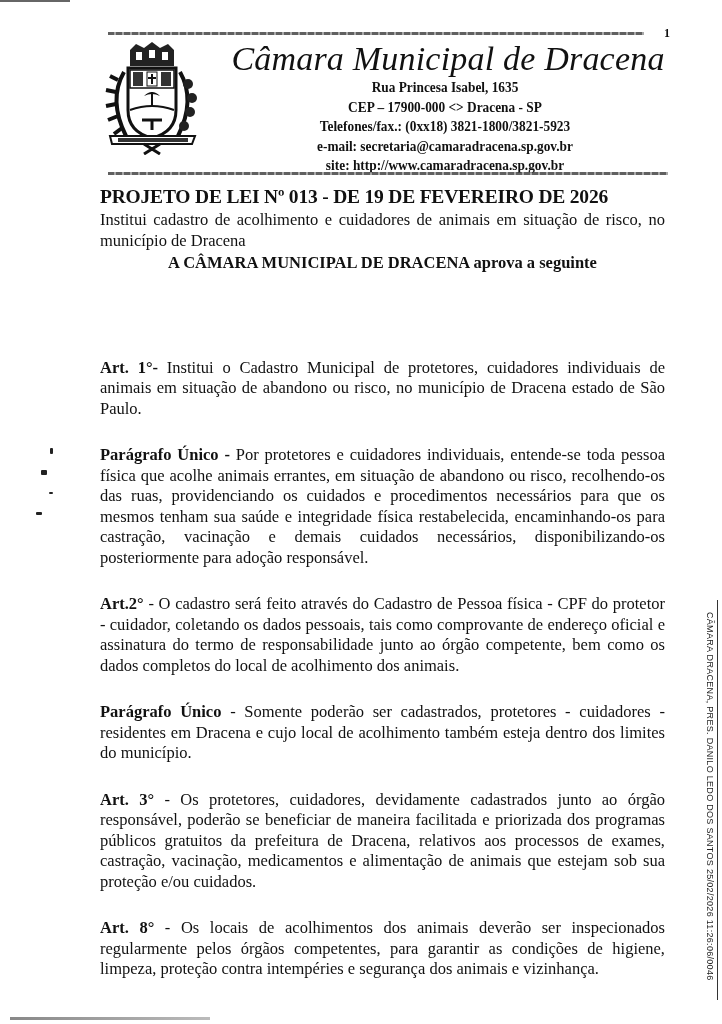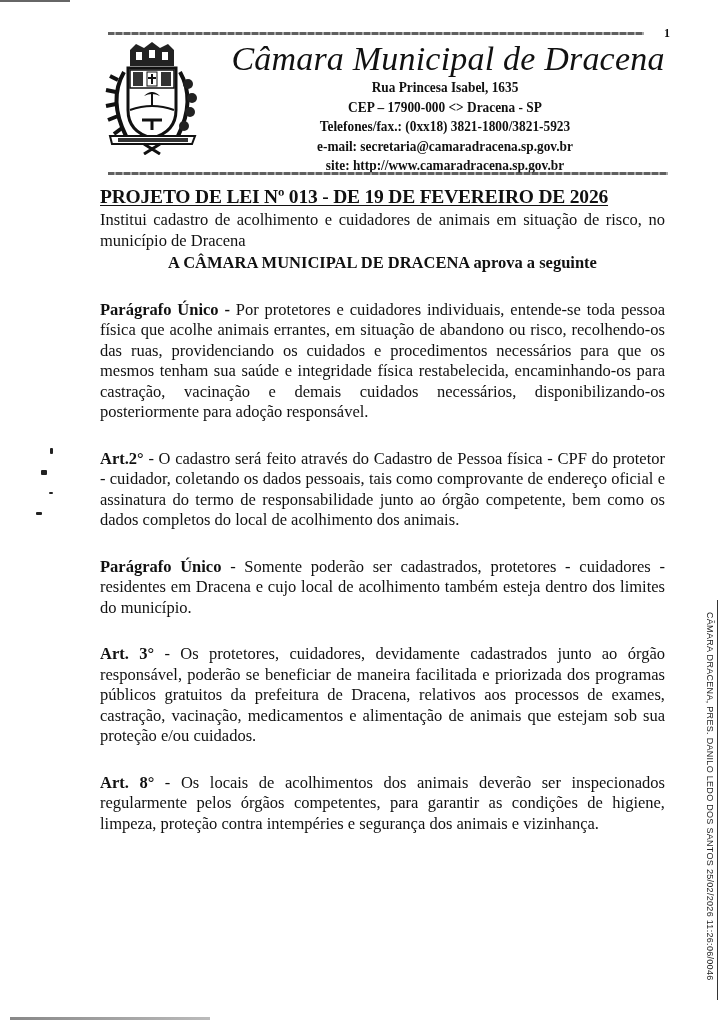--- a/index.html
+++ b/index.html
@@ -33,21 +33,21 @@
     .header-line {
       font-weight: bold; font-size: 14.5px; line-height: 19.5px;
       font-family: "Liberation Serif", serif;
       transform: scaleX(0.92);
     }
     .main {
       position: absolute; left: 100px; top: 186px; width: 565px;
       font-size: 16.5px; line-height: 20.5px;
     }
     .title {
-      font-weight: bold; font-size: 19.5px; text-decoration: underline;
+      font-weight: bold; font-size: 19.5px; 
       text-underline-offset: 2px; letter-spacing: -0.2px; white-space: nowrap;
       margin: 0; line-height: 22px;
     }
     .subtitle { text-align: justify; margin-top: 2px; }
     .preamble { text-align: center; margin-top: 2px; font-weight: bold; }
     .lei { text-align: center; margin-top: 17px; }
     .article { text-align: justify; margin: 0; }
     .art1 { margin-top: 84px; }
     .spacer { margin-top: 26px; }
     .art-label { font-weight: bold; }
@@ -118,20 +118,23 @@
   <div class="header-line">site: http://www.camaradracena.sp.gov.br</div>
 </div>
 
 <div class="rule bottom"></div>
 
 <div class="main">
   <h1 class="title">PROJETO DE LEI Nº 013  -  DE  19 DE FEVEREIRO DE 2026</h1>
   <div class="subtitle">Institui cadastro de acolhimento e cuidadores de animais em situação de risco, no município de Dracena</div>
   <div class="preamble">A CÂMARA MUNICIPAL DE DRACENA aprova a seguinte</div>
 
+  <p class="article art1">
+    <span class="art-label">Art. 1°-</span><span> Institui o Cadastro Municipal de protetores, cuidadores individuais de animais em situação de abandono ou risco, no município de Dracena estado de São Paulo.</span>
+  </p>
   <p class="article spacer">
     <span class="art-label">Parágrafo Único -</span><span> Por protetores e cuidadores individuais, entende-se toda pessoa física que acolhe animais errantes, em situação de abandono ou risco, recolhendo-os das ruas, providenciando os cuidados e procedimentos necessários para que os mesmos tenham sua saúde e integridade física restabelecida, encaminhando-os para castração, vacinação e demais cuidados necessários, disponibilizando-os posteriormente para adoção responsável.</span>
   </p>
   <p class="article spacer">
     <span class="art-label">Art.2°</span><span> - O cadastro será feito através do Cadastro de Pessoa física - CPF do protetor - cuidador, coletando os dados pessoais, tais como comprovante de endereço oficial e assinatura do termo de responsabilidade junto ao órgão competente, bem como os dados completos do local de acolhimento dos animais.</span>
   </p>
   <p class="article spacer">
     <span class="art-label">Parágrafo Único</span><span> - Somente poderão ser cadastrados, protetores - cuidadores - residentes em Dracena e cujo local de acolhimento também esteja dentro dos limites do município.</span>
   </p>
   <p class="article spacer">

